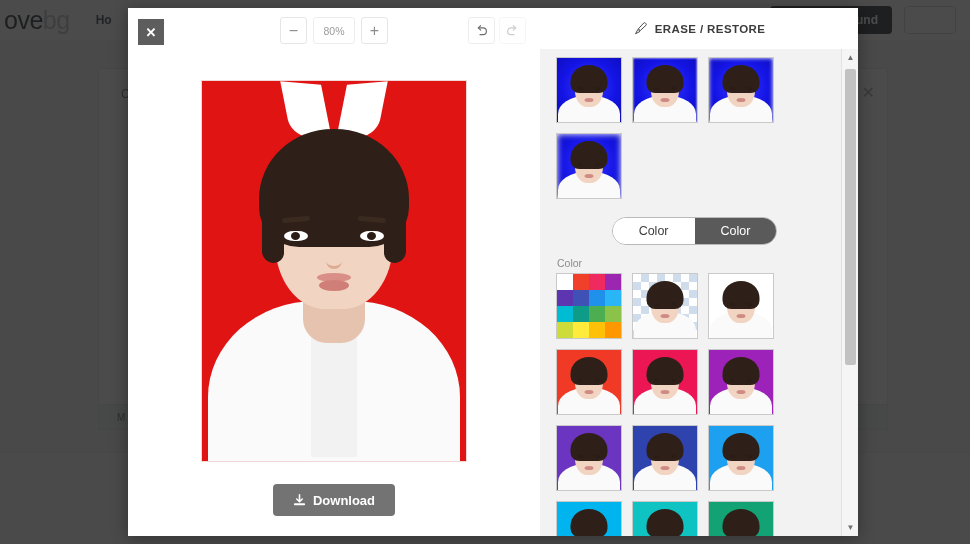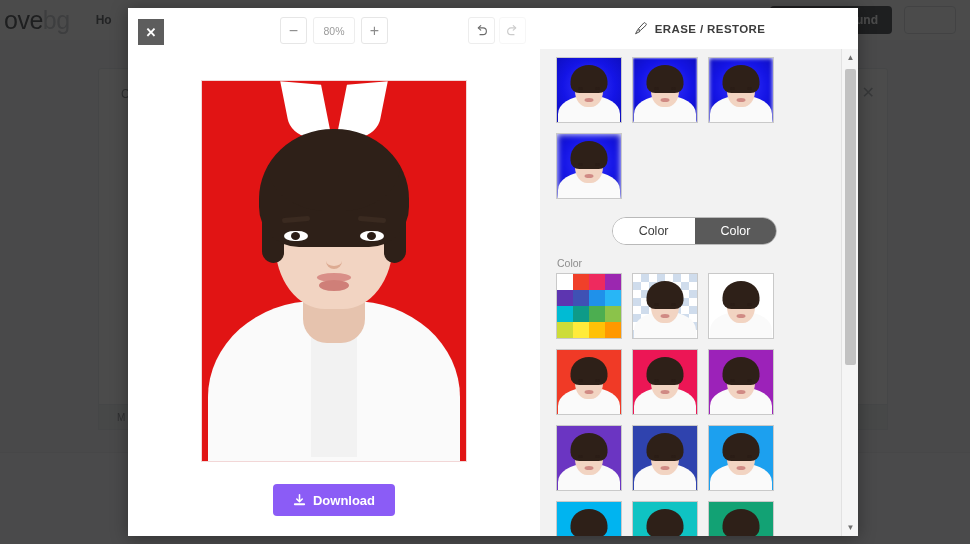--- a/index.html
+++ b/index.html
@@ -219,21 +219,21 @@
   }
   .pv-lipT { top: 192px; width: 34px; height: 9px; }
   .pv-lipB { top: 199px; width: 30px; height: 11px; background: #cf7f78; }
 
   #download-row {
     flex: none; height: 72px;
     display: flex; align-items: center; justify-content: center;
   }
   #download-btn {
     display: inline-flex; align-items: center; gap: 7px;
-    background: #8b5cf6; color: #fff;
+    background: #737373; color: #fff;
     border: none; border-radius: 4px;
     height: 32px; padding: 0 20px;
     font-size: 13px; font-weight: 700;
     cursor: pointer;
   }
 
   
   #side-panel {
     width: 318px; height: 100%;
     background: #efefef;

